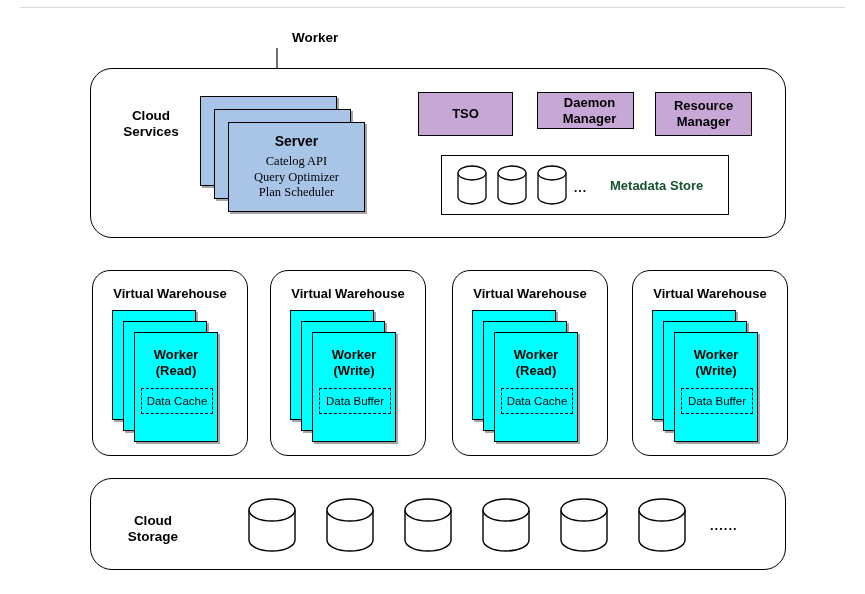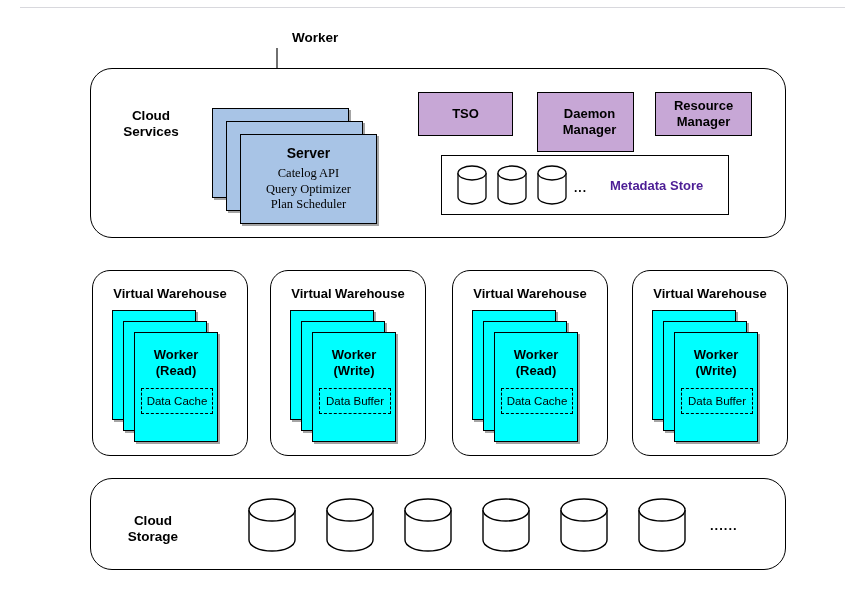--- a/index.html
+++ b/index.html
@@ -111,21 +111,21 @@
     position: absolute;
     border: 1.5px solid #000000;
     background: #ffffff;
     box-sizing: border-box;
   }
   .meta-label {
     position: absolute;
     font-size: 13px;
     font-weight: bold;
     white-space: nowrap;
-    color: #4c1d95;
+    color: #14532d;
   }
   .ellipsis-dots {
     position: absolute;
     font-size: 13px;
     font-weight: bold;
     letter-spacing: 1px;
     color: #000;
     white-space: nowrap;
   }
   .ellipsis-dots.small { font-size: 12px; font-weight: bold; }
@@ -170,33 +170,33 @@
     <line x1="12" y1="0" x2="12" y2="48" stroke="#333" stroke-width="1.4"></line>
     <polygon points="12,59 6.5,46 17.5,46" fill="#000"></polygon>
   </svg>
 
   <div class="section" style="left:90px; top:68px; width:696px; height:170px;">
   </div>
 
   <div class="side-label" style="left:108px; top:108px; width:86px;">Cloud
 Services</div>
 
-  <div class="stack" style="left:200px; top:108px; width:190px; height:118px;margin-left:12px;">
+  <div class="stack" style="left:200px; top:96px; width:190px; height:118px;">
     <div class="card blue" style="left:0px;  top:0px;  width:137px; height:90px;"></div>
     <div class="card blue" style="left:14px; top:13px; width:137px; height:90px;"></div>
     <div class="card blue" style="left:28px; top:26px; width:137px; height:90px;">
       <div class="card-title" style="top:10px; font-size:14px;">Server</div>
       <div class="card-lines" style="top:31px;font-family:Liberation Serif, serif;">Catelog API
 Query Optimizer
 Plan Scheduler</div>
     </div>
   </div>
 
   <div class="svc-box" style="left:418px; top:92px; width:95px; height:44px;">TSO</div>
-  <div class="svc-box" style="left:537px; top:92px; width:97px; height:60px;padding-left:8px;">Daemon
+  <div class="svc-box" style="left:537px; top:92px; width:97px; height:37px;padding-left:8px;">Daemon
 Manager</div>
   <div class="svc-box" style="left:655px; top:92px; width:97px; height:44px;">Resource
 Manager</div>
 
   <div class="meta-box" style="left:441px; top:155px; width:288px; height:60px;"></div>
 
   <div class="cyl" style="left:457px; top:165px;">
     <svg width="30" height="40" viewBox="0 0 30 40">
       <path d="M1,8 L1,32 A14,7 0 0 0 29,32 L29,8" fill="#fff" stroke="#000" stroke-width="1.3"></path>
       <ellipse cx="15" cy="8" rx="14" ry="7" fill="#fff" stroke="#000" stroke-width="1.3"></ellipse>

